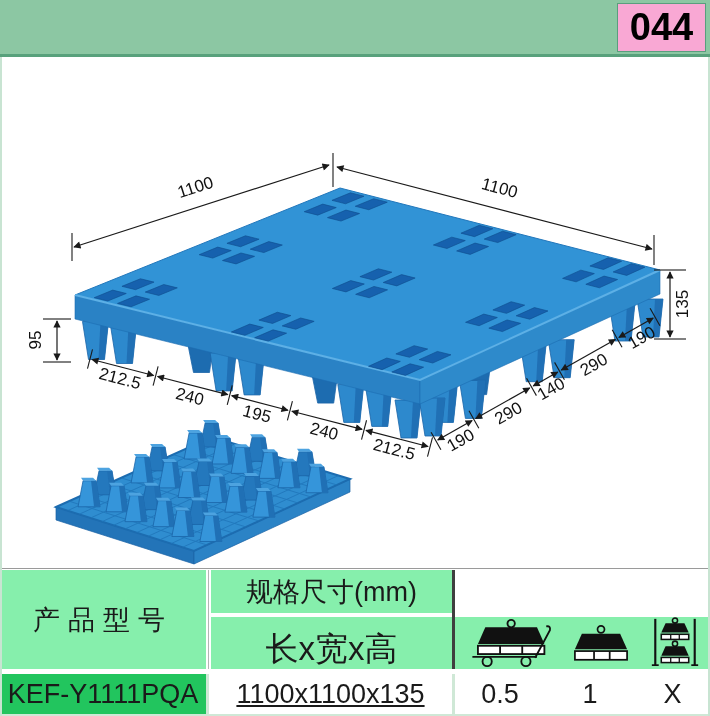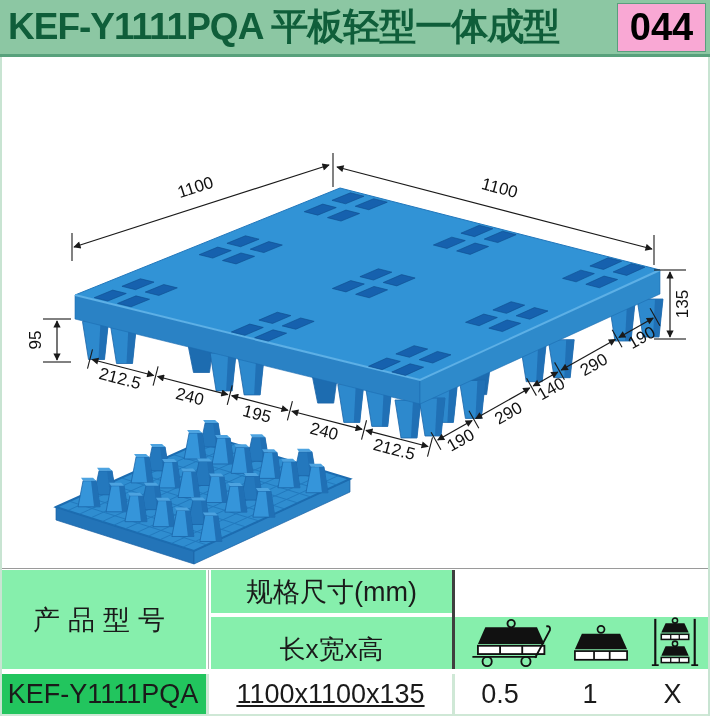--- a/index.html
+++ b/index.html
@@ -23,21 +23,21 @@
   
   .spec-table{position:absolute;top:568px;left:0;width:710px;height:148px;background:#fff;
               border-top:1px solid #9a9a9a;box-sizing:border-box;z-index:5;color:#1a1a1a;}
   .cell{position:absolute;display:flex;align-items:center;justify-content:center;}
   .th-bg{background:#86efac;}
   .c-model-h{left:0;top:1px;width:206px;height:99px;font-size:27px;letter-spacing:8px;padding-left:0;box-sizing:border-box;}
   .vdiv1{left:206px;top:1px;width:5px;height:99px;background:#fff;}
   .vdiv1::after{content:'';display:block;width:1px;height:100%;margin:0 auto;background:#b5b5b5;}
   .c-spec-h{left:211px;top:1px;width:241px;height:43px;font-size:27px;}
   .hdiv-spec{left:211px;top:44px;width:241px;height:4px;background:#fff;}
-  .c-spec-sub{left:211px;top:48px;width:241px;height:64px;font-size:26px;}
+  .c-spec-sub{left:211px;top:48px;width:241px;height:64px;font-size:33px;}
   .vdiv2{left:452px;top:1px;width:3px;height:99px;background:#3f3f3f;}
   .c-load-h{left:455px;top:1px;width:255px;height:43px;font-size:27px;}
   .hdiv-load{left:455px;top:44px;width:255px;height:4px;background:#fff;}
   .c-load-icons{left:455px;top:48px;width:255px;height:52px;}
   .gap-row{left:0;top:100px;width:710px;height:5px;background:#fff;}
   .d-model{left:0;top:105px;width:206px;height:40px;font-size:27px;background:#22c55e;}
   .gdiv1{left:206px;top:105px;width:3px;height:40px;background:#cfe8d6;}
   .d-size{left:209px;top:105px;width:243px;height:40px;font-size:27px;background:#fff;text-decoration:underline;}
   .gdiv2{left:452px;top:105px;width:3px;height:40px;background:#cfe8d6;}
   .d-dyn{left:455px;top:105px;width:90px;height:40px;font-size:27px;background:#fff;}
@@ -52,21 +52,20 @@
   .icon.i3{left:196px;top:0;}
 </style>
 </head>
 <body>
 
 <div class="page">
   <div class="edge left"></div>
   <div class="edge right"></div>
 
   <div class="header">
-    <div class="title">KEF-Y1111PQA 平板轻型一体成型</div>
     <div class="page-num">044</div>
   </div>
 
   <div class="drawing">
     <svg id="drawing-svg" width="710" height="508" viewBox="0 0 710 508" xmlns="http://www.w3.org/2000/svg">
         <defs>
           <marker id="arr" viewBox="0 0 10 10" refX="9" refY="5" markerWidth="8" markerHeight="6" orient="auto-start-reverse">
             <path d="M0,0 L10,5 L0,10 z" fill="#1a1a1a"></path>
           </marker>
           <clipPath id="uclip">

